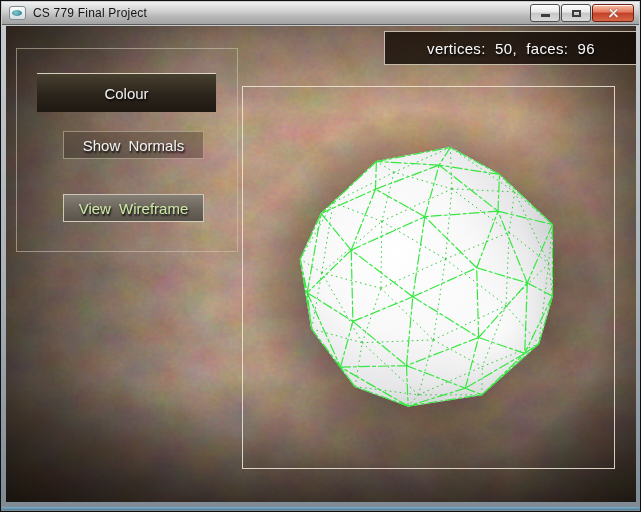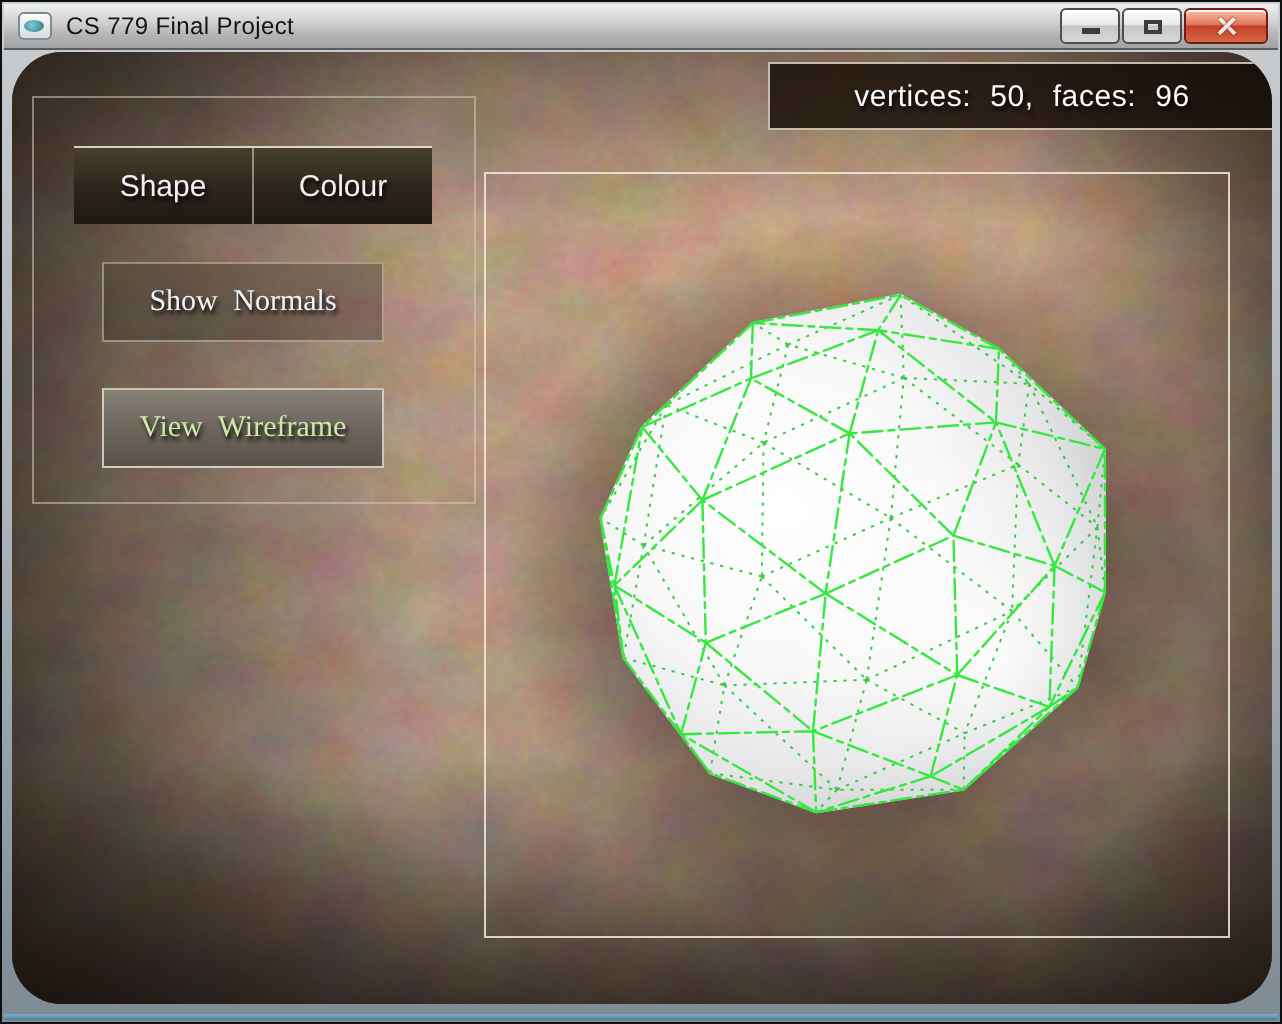--- a/index.html
+++ b/index.html
@@ -58,21 +58,20 @@
   .glyph-close::after  { transform:rotate(-45deg); }
 
   
   .client {
     position:absolute; left:5px; top:25px; width:630px; height:476px;
     background:
       radial-gradient(430px 310px at 67% 23%, rgba(186,100,32,.95) 0%, rgba(132,66,22,.55) 55%, rgba(70,32,12,0) 100%),
       radial-gradient(520px 430px at 64% 58%, rgba(134,68,24,.85) 0%, rgba(88,44,17,.45) 58%, rgba(36,17,7,0) 100%),
       radial-gradient(900px 760px at 46% 46%, #50290f 0%, #2b1406 68%, #190b03 100%);
     overflow:hidden;
-    border-radius:25px;
   }
   .texture { position:absolute; inset:0; z-index:1; pointer-events:none; }
   .vignette {
     position:absolute; inset:0; z-index:2; pointer-events:none;
     background:
       linear-gradient(90deg, rgba(10,4,1,.5) 0%, rgba(10,4,1,0) 32%, rgba(10,4,1,0) 80%, rgba(10,4,1,.4) 100%),
       linear-gradient(0deg, rgba(8,3,0,.6) 0%, rgba(8,3,0,0) 26%, rgba(8,3,0,0) 82%, rgba(8,3,0,.3) 100%),
       radial-gradient(86% 82% at 52% 45%, rgba(0,0,0,0) 52%, rgba(4,2,0,.55) 100%);
   }
 
@@ -103,28 +102,27 @@
     background:linear-gradient(180deg,#47402f 0%,#2d261d 50%,#1e1812 100%);
     border-right:1px solid rgba(238,231,214,.5);
     cursor:default;
   }
   .tab:last-child { border-right:none; }
   .tab.active {
     background:linear-gradient(180deg,#6b6257 0%,#564e45 55%,#453e36 100%);
     color:#cce39c;
   }
   .panel-btn {
-    position:absolute; left:34px; width:141px; height:40px;
+    position:absolute; left:46px; width:141px; height:28px;
     display:flex; align-items:center; justify-content:center;
     font-size:15px; word-spacing:4px; color:#f3f3f3;
     text-shadow:1px 2px 2px rgba(0,0,0,.95);
     border:1px solid rgba(222,212,192,.5);
     background:linear-gradient(180deg, rgba(74,60,46,.4) 0%, rgba(26,19,12,.3) 100%);
     cursor:default;
-    font-family:Liberation Serif, serif;
   }
   .btn-normals { top:82px; }
   .btn-wireframe {
     top:145px; color:#cde9a6;
     border:1px solid rgba(232,224,206,.8);
     background:linear-gradient(180deg,#868076 0%,#6d665d 50%,#5a5349 100%);
   }
 
   
   .viewport {
@@ -171,21 +169,20 @@
       <rect width="630" height="476" filter="url(#lthFine)" style="mix-blend-mode:multiply" opacity="0.28"></rect>
     </svg>
     <div class="vignette"></div>
 
     <div class="status-box">
       <span class="status-text">vertices: 50, faces: 96</span>
     </div>
 
     <div class="panel">
       <div class="tabs">
-        <div class="tab">Shape</div>
         <div class="tab">Colour</div>
       </div>
       <div class="panel-btn btn-normals">Show Normals</div>
       <div class="panel-btn btn-wireframe">View Wireframe</div>
     </div>
 
     <div class="viewport">
       <svg id="mesh-svg" width="371" height="381" viewBox="0 0 371 381">
         <defs>
           <radialGradient id="gSphere" gradientUnits="userSpaceOnUse" cx="150" cy="168" r="195">

